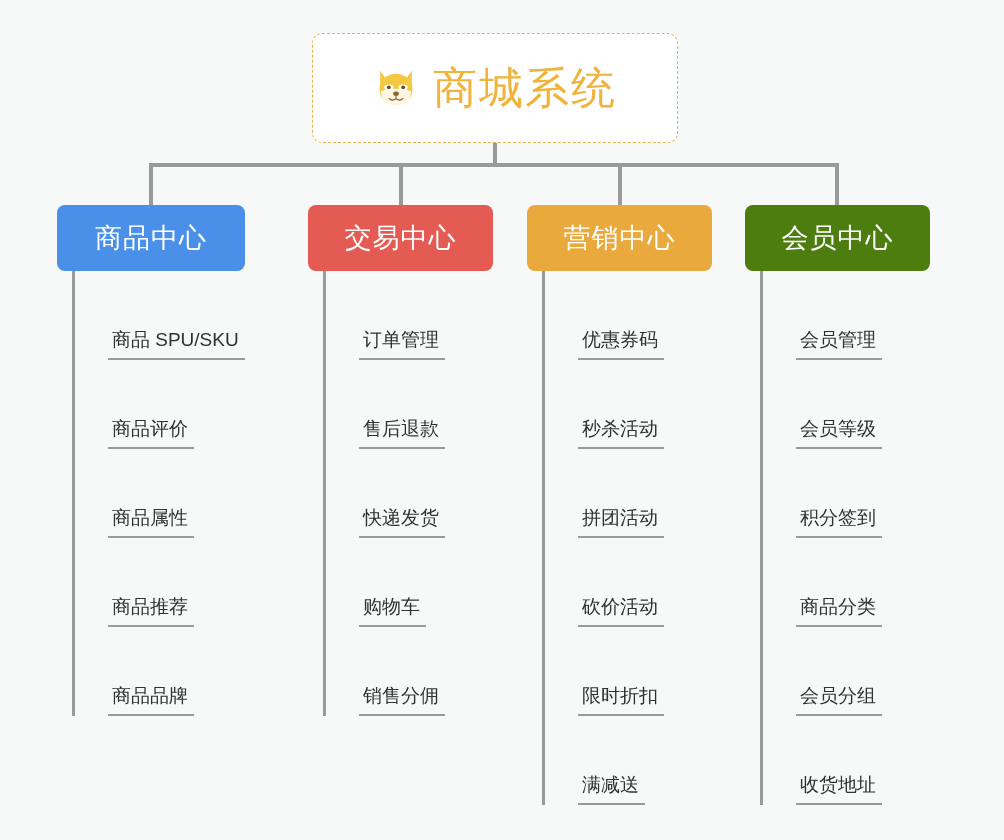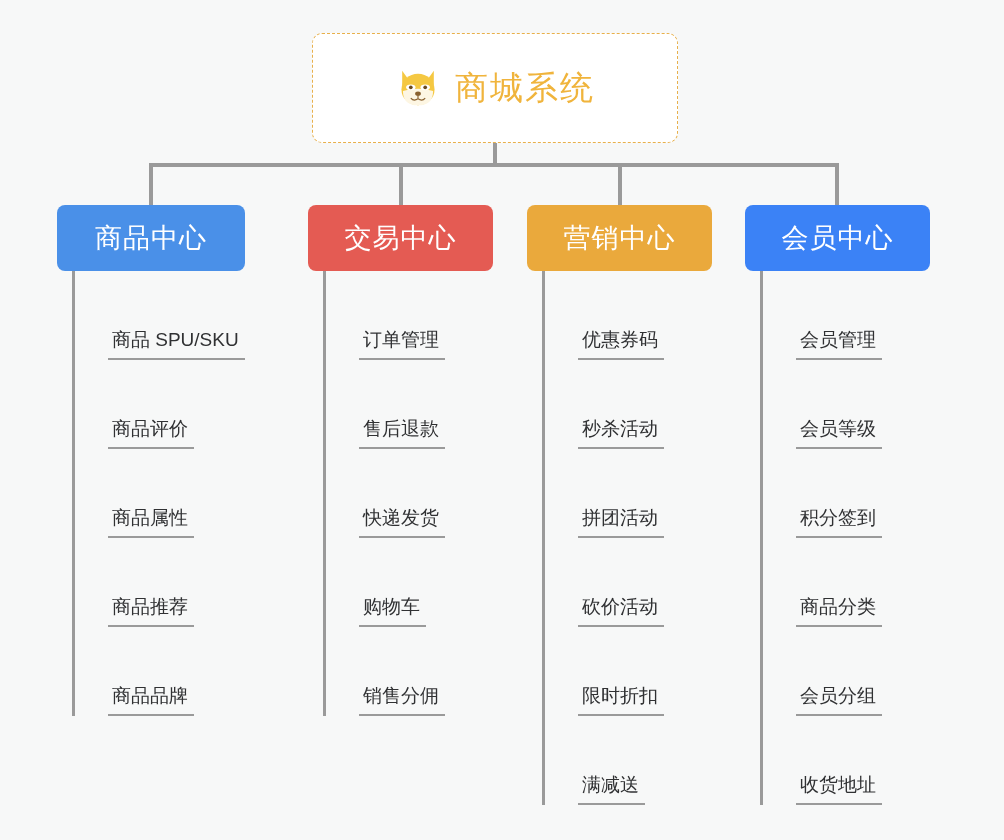--- a/index.html
+++ b/index.html
@@ -40,21 +40,21 @@
   }
   .root-emoji {
     font-size: 40px;
     line-height: 1;
     display: block;
     width: 46px;
     height: 46px;
   }
   .root-emoji svg { display:block; width:46px; height:46px; }
   .root-title {
-    font-size: 33px;
+    font-size: 44px;
     color: #f0b43c;
     letter-spacing: 2px;
     white-space: nowrap;
     font-weight: 400;
   }
 
   
   .conn { position: absolute; background: #9a9a9a; }
   .conn-root-stem {
     left: 493px; top: 143px; width: 4px; height: 24px;
@@ -200,21 +200,21 @@
           </div>
           <div class="leaf">
             <span class="leaf-inner">限时折扣</span>
           </div>
           <div class="leaf">
             <span class="leaf-inner">满减送</span>
           </div>
         </div>
       </div>
       <div class="column" style="left: 745px; width: 185px;">
-        <div class="cat-box" style="background: #3b82f6; width: 185px;">
+        <div class="cat-box" style="background: #4d7c0f; width: 185px;">
           <span>会员中心</span>
         </div>
         <div class="leaf-wrap">
           <div class="leaf">
             <span class="leaf-inner">会员管理</span>
           </div>
           <div class="leaf">
             <span class="leaf-inner">会员等级</span>
           </div>
           <div class="leaf">

